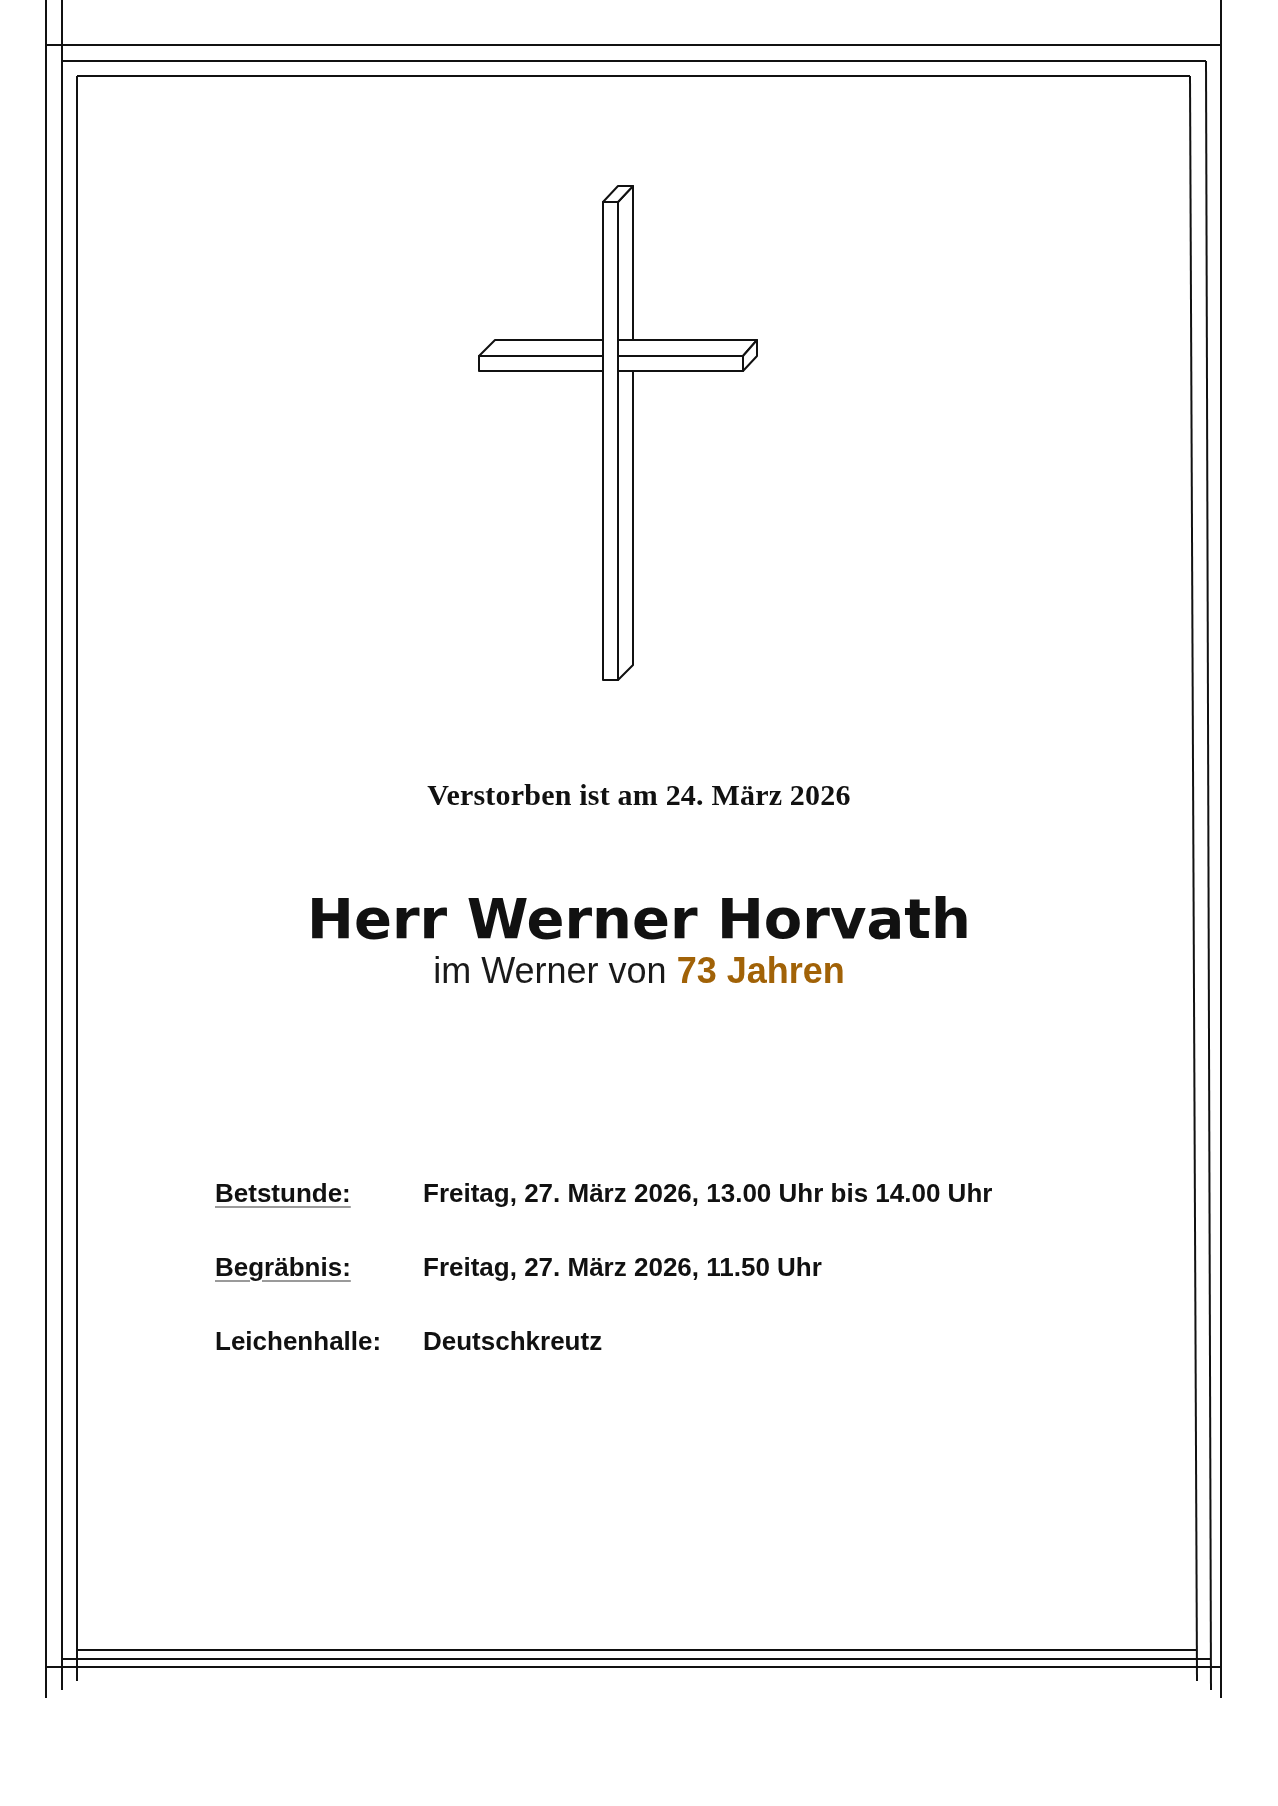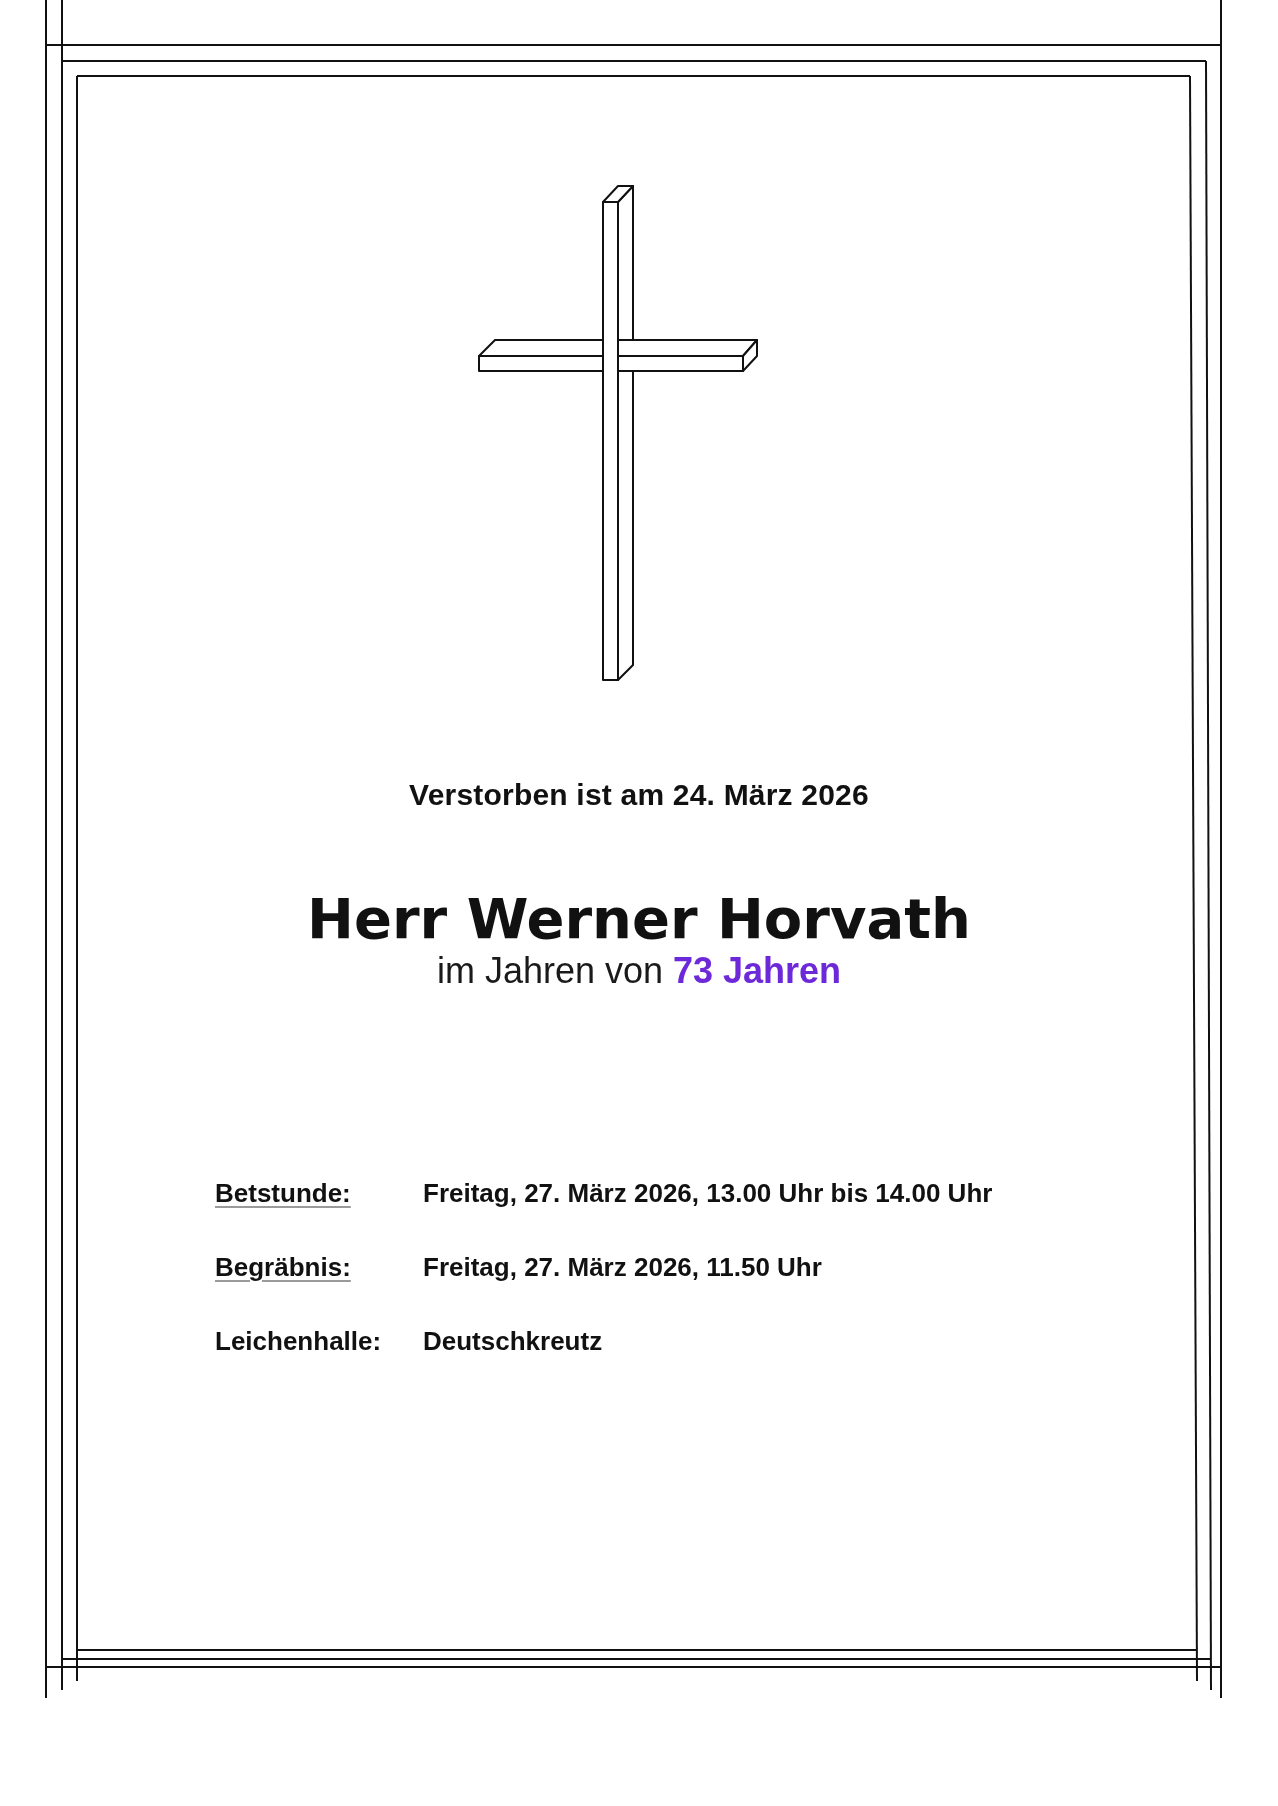--- a/index.html
+++ b/index.html
@@ -34,37 +34,37 @@
       left: 0;
       width: 1278px;
       text-align: center;
       white-space: nowrap;
     }
     .death-line {
       top: 778px;
       font-size: 30px;
       font-weight: bold;
       letter-spacing: 0.2px;
-      font-family: Liberation Sans, sans-serif;
+      font-family: Liberation Serif, serif;
     }
     .name-line {
       top: 886px;
       font-size: 56px;
       font-weight: bold;
       font-family: "DejaVu Sans", sans-serif;
     }
     .age-line {
       top: 950px;
       font-size: 36px;
       font-family: "Liberation Sans", sans-serif;
       color: #1a1a1a;
     }
     .age-line .bold {
       font-weight: bold;
-      color: #6d28d9;
+      color: #a16207;
     }
     .details {
       position: absolute;
       left: 215px;
       top: 1178px;
       font-family: "Liberation Sans", sans-serif;
       font-weight: bold;
       font-size: 26px;
     }
     .row {
@@ -128,21 +128,21 @@
     <polygon points="479,356 743,356 743,371 479,371"></polygon>
 
     <polygon points="603,202 618,202 618,680 603,680"></polygon>
   </g>
 </svg>
 
 <div class="centered death-line">Verstorben ist am 24. März 2026</div>
 
 <div class="centered name-line">Herr Werner Horvath</div>
 
-<div class="centered age-line"><span>im Jahren von </span><span class="bold">73 Jahren</span></div>
+<div class="centered age-line"><span>im Werner von </span><span class="bold">73 Jahren</span></div>
 
 <div class="details">
   <div class="row">
     <span class="label underlined">Betstunde:</span>
     <span class="value">Freitag, 27. März 2026, 13.00 Uhr bis 14.00 Uhr</span>
   </div>
   <div class="row">
     <span class="label underlined">Begräbnis:</span>
     <span class="value">Freitag, 27. März 2026, 11.50 Uhr</span>
   </div>

